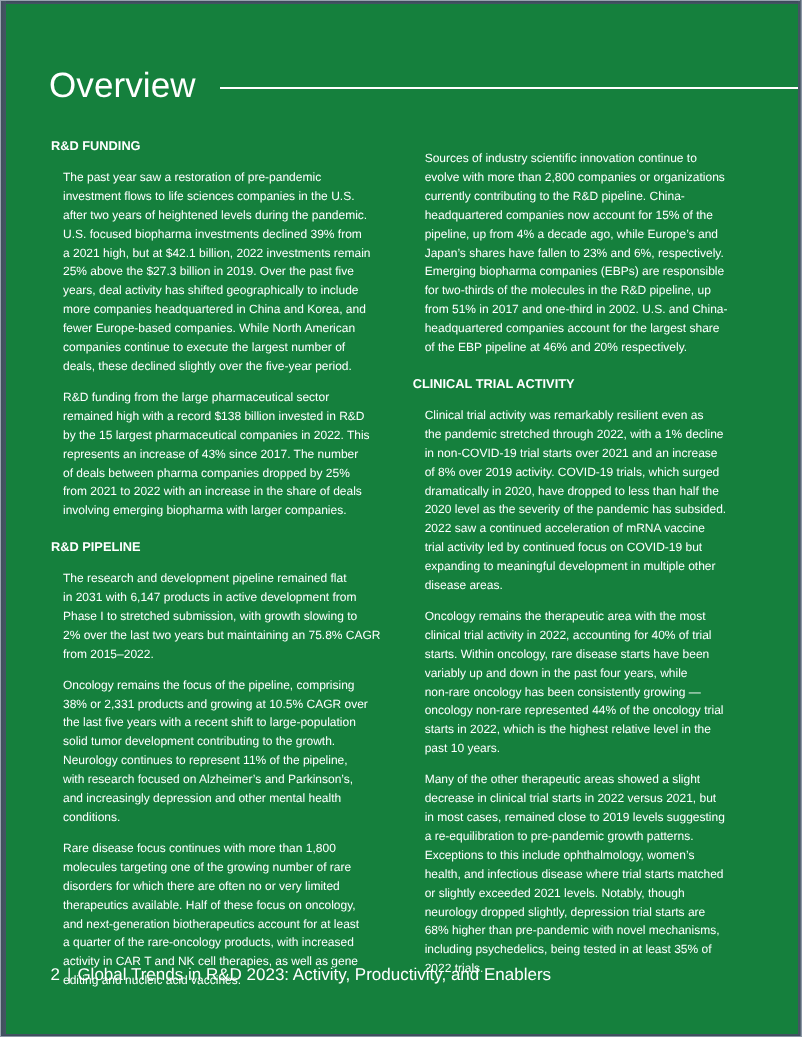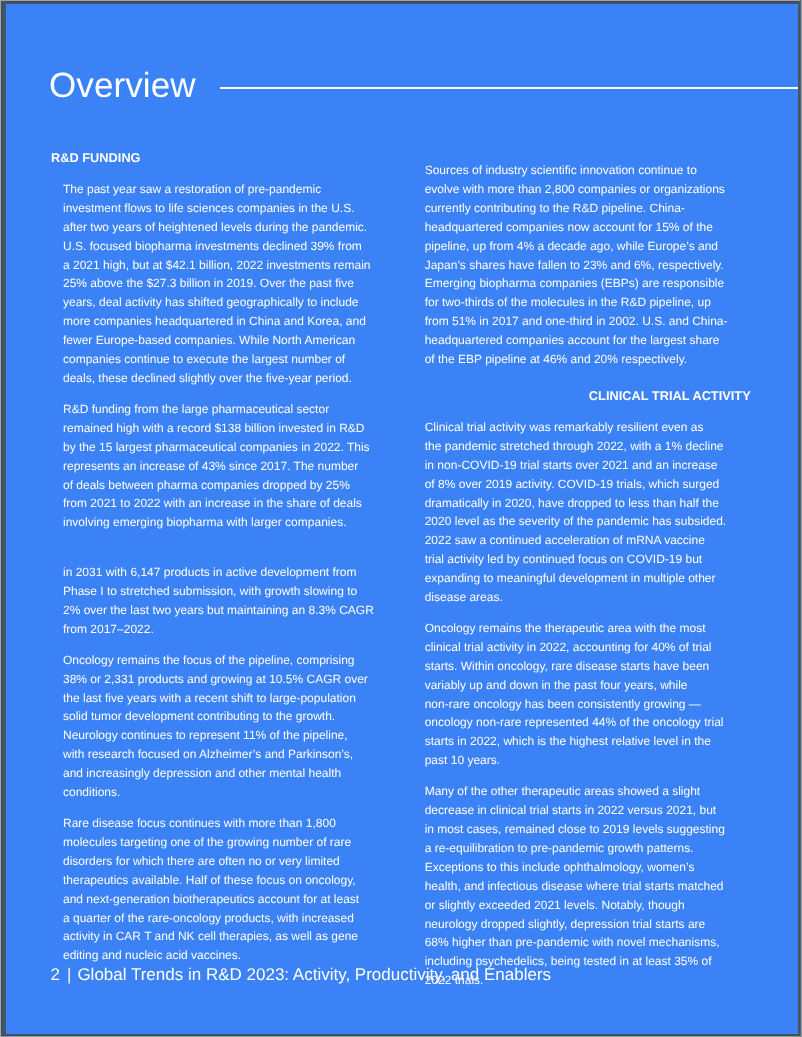--- a/index.html
+++ b/index.html
@@ -5,21 +5,21 @@
 <style>
   html, body { margin:0; padding:0; }
   body {
     width:802px; height:1037px; overflow:hidden;
     background:#8e99a6;
     font-family:"Liberation Sans", sans-serif;
     -webkit-font-smoothing:antialiased;
     -moz-osx-font-smoothing:grayscale;
     text-rendering:geometricPrecision;
   }
-  .page { position:relative; width:802px; height:1037px; background:#3b82f6; color:#ffffff;
+  .page { position:relative; width:802px; height:1037px; background:#15803d; color:#ffffff;
           overflow:hidden; transform:translateZ(0); }
   
   .edge-top    { position:absolute; left:0; top:0; width:802px; height:1px; background:#99a4b0; z-index:5; }
   .edge-left   { position:absolute; left:0; top:0; width:1px; height:1037px; background:#9aa6b2; z-index:5; }
   .edge-right  { position:absolute; right:0; top:0; width:1px; height:1037px; background:#8b97a5; z-index:5; }
   .edge-right-inner { position:absolute; right:1px; top:0; width:1px; height:1037px; background:#5b6977; z-index:5; }
   .edge-bottom { position:absolute; left:0; bottom:0; width:802px; height:1px; background:#8b97a4; z-index:5; }
   .shadow-top  { position:absolute; left:0; top:1px; width:802px; height:3px; z-index:4;
                  background:linear-gradient(to bottom, #3a4857 0%, #3f4e5d 40%, #445565 100%); }
   .shadow-left { position:absolute; left:1px; top:0; width:5px; height:1037px; z-index:4;
@@ -33,35 +33,35 @@
     position:absolute; left:49px; top:66px;
     font-size:35px; font-weight:400; line-height:40px;
     letter-spacing:0.1px; color:#ffffff;
   }
   .title-rule {
     position:absolute; left:219.5px; top:87px; right:1px; height:2px;
     background:#ffffff;
   }
 
   .columns { position:absolute; left:51px; top:137px; width:700px; }
-  .col { position:absolute; top:12px; width:338px; }
+  .col { position:absolute; top:0; width:338px; }
   .col-left { left:0; }
   .col-right { left:361.7px; }
 
   .sec-heading, .para, .page-title, .footer { transform:translateZ(0); }
   .sec-heading {
     font-size:12.8px; font-weight:700; letter-spacing:0px;
     line-height:18.91px; margin:0; white-space:nowrap;
   }
   .para {
     font-size:12px; font-weight:400; line-height:18.91px; margin:12px;
     white-space:nowrap;
   }
   .para + .para { margin-top:9.94px; }
-  .para + .sec-heading { margin-top:18px;text-align:right; }
+  .para + .sec-heading { margin-top:18px; }
 
   .footer {
     position:absolute; left:50.5px; top:968px;
     font-size:17px; line-height:13px; color:#ffffff; white-space:pre;
   }
   .footer .sep { opacity:.92; }
   .footer .fgap1 { display:inline-block; width:7px; }
   .footer .fgap2 { display:inline-block; width:6px; }
 </style>
 </head>
@@ -78,21 +78,22 @@
   <div class="edge-right-inner"></div>
   <div class="edge-bottom"></div>
   <div class="page-title">Overview</div>
   <div class="title-rule"></div>
 
   <div class="columns">
     <div class="col col-left">
         <div class="sec-heading"><span>R&amp;D FUNDING</span></div>
         <div class="para"><span>The past year saw a restoration of pre-pandemic</span><br><span>investment flows to life sciences companies in the U.S.</span><br><span>after two years of heightened levels during the pandemic.</span><br><span>U.S. focused biopharma investments declined 39% from</span><br><span>a 2021 high, but at $42.1 billion, 2022 investments remain</span><br><span>25% above the $27.3 billion in 2019. Over the past five</span><br><span>years, deal activity has shifted geographically to include</span><br><span>more companies headquartered in China and Korea, and</span><br><span>fewer Europe-based companies. While North American</span><br><span>companies continue to execute the largest number of</span><br><span>deals, these declined slightly over the five-year period.</span></div>
         <div class="para"><span>R&amp;D funding from the large pharmaceutical sector</span><br><span>remained high with a record $138 billion invested in R&amp;D</span><br><span>by the 15 largest pharmaceutical companies in 2022. This</span><br><span>represents an increase of 43% since 2017. The number</span><br><span>of deals between pharma companies dropped by 25%</span><br><span>from 2021 to 2022 with an increase in the share of deals</span><br><span>involving emerging biopharma with larger companies.</span></div>
-        <div class="para"><br><span>in 2031 with 6,147 products in active development from</span><br><span>Phase I to stretched submission, with growth slowing to</span><br><span>2% over the last two years but maintaining an 8.3% CAGR</span><br><span>from 2017–2022.</span></div>
+        <div class="sec-heading"><span>R&amp;D PIPELINE</span></div>
+        <div class="para"><span>The research and development pipeline remained flat</span><br><span>in 2031 with 6,147 products in active development from</span><br><span>Phase I to stretched submission, with growth slowing to</span><br><span>2% over the last two years but maintaining an 75.8% CAGR</span><br><span>from 2015–2022.</span></div>
         <div class="para"><span>Oncology remains the focus of the pipeline, comprising</span><br><span>38% or 2,331 products and growing at 10.5% CAGR over</span><br><span>the last five years with a recent shift to large-population</span><br><span>solid tumor development contributing to the growth.</span><br><span>Neurology continues to represent 11% of the pipeline,</span><br><span>with research focused on Alzheimer’s and Parkinson’s,</span><br><span>and increasingly depression and other mental health</span><br><span>conditions.</span></div>
         <div class="para"><span>Rare disease focus continues with more than 1,800</span><br><span>molecules targeting one of the growing number of rare</span><br><span>disorders for which there are often no or very limited</span><br><span>therapeutics available. Half of these focus on oncology,</span><br><span>and next-generation biotherapeutics account for at least</span><br><span>a quarter of the rare-oncology products, with increased</span><br><span>activity in CAR T and NK cell therapies, as well as gene</span><br><span>editing and nucleic acid vaccines.</span></div>
       </div>
     <div class="col col-right">
         <div class="para"><span>Sources of industry scientific innovation continue to</span><br><span>evolve with more than 2,800 companies or organizations</span><br><span>currently contributing to the R&amp;D pipeline. China-</span><br><span>headquartered companies now account for 15% of the</span><br><span>pipeline, up from 4% a decade ago, while Europe’s and</span><br><span>Japan’s shares have fallen to 23% and 6%, respectively.</span><br><span>Emerging biopharma companies (EBPs) are responsible</span><br><span>for two-thirds of the molecules in the R&amp;D pipeline, up</span><br><span>from 51% in 2017 and one-third in 2002. U.S. and China-</span><br><span>headquartered companies account for the largest share</span><br><span>of the EBP pipeline at 46% and 20% respectively.</span></div>
         <div class="sec-heading"><span>CLINICAL TRIAL ACTIVITY</span></div>
         <div class="para"><span>Clinical trial activity was remarkably resilient even as</span><br><span>the pandemic stretched through 2022, with a 1% decline</span><br><span>in non-COVID-19 trial starts over 2021 and an increase</span><br><span>of 8% over 2019 activity. COVID-19 trials, which surged</span><br><span>dramatically in 2020, have dropped to less than half the</span><br><span>2020 level as the severity of the pandemic has subsided.</span><br><span>2022 saw a continued acceleration of mRNA vaccine</span><br><span>trial activity led by continued focus on COVID-19 but</span><br><span>expanding to meaningful development in multiple other</span><br><span>disease areas.</span></div>
         <div class="para"><span>Oncology remains the therapeutic area with the most</span><br><span>clinical trial activity in 2022, accounting for 40% of trial</span><br><span>starts. Within oncology, rare disease starts have been</span><br><span>variably up and down in the past four years, while</span><br><span>non-rare oncology has been consistently growing —</span><br><span>oncology non-rare represented 44% of the oncology trial</span><br><span>starts in 2022, which is the highest relative level in the</span><br><span>past 10 years.</span></div>
         <div class="para"><span>Many of the other therapeutic areas showed a slight</span><br><span>decrease in clinical trial starts in 2022 versus 2021, but</span><br><span>in most cases, remained close to 2019 levels suggesting</span><br><span>a re-equilibration to pre-pandemic growth patterns.</span><br><span>Exceptions to this include ophthalmology, women’s</span><br><span>health, and infectious disease where trial starts matched</span><br><span>or slightly exceeded 2021 levels. Notably, though</span><br><span>neurology dropped slightly, depression trial starts are</span><br><span>68% higher than pre-pandemic with novel mechanisms,</span><br><span>including psychedelics, being tested in at least 35% of</span><br><span>2022 trials.</span></div>
       </div>

